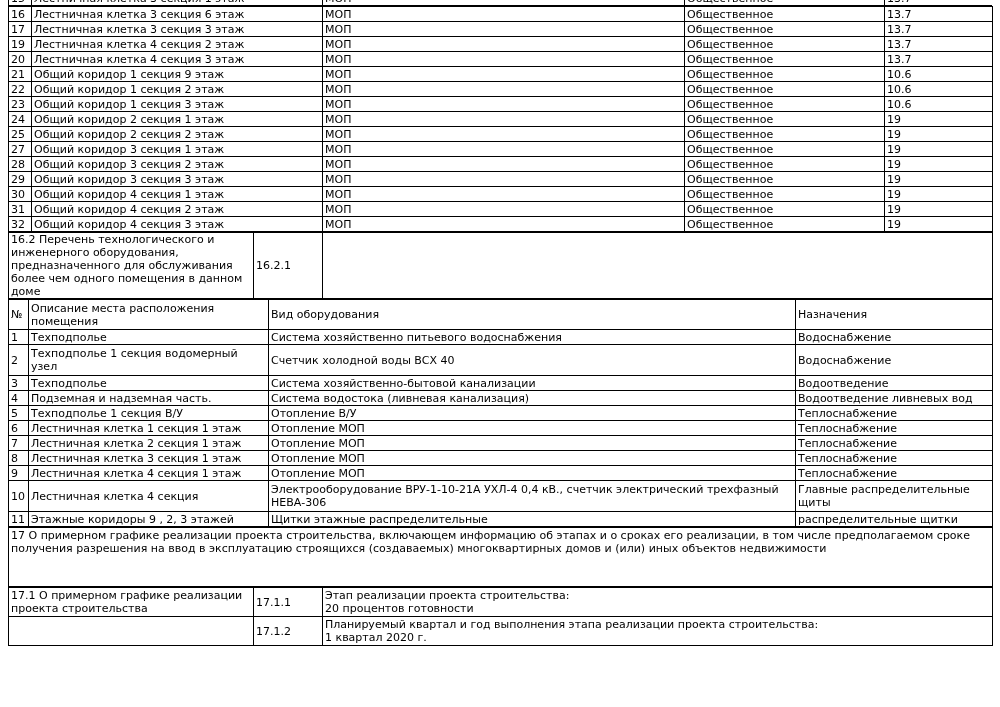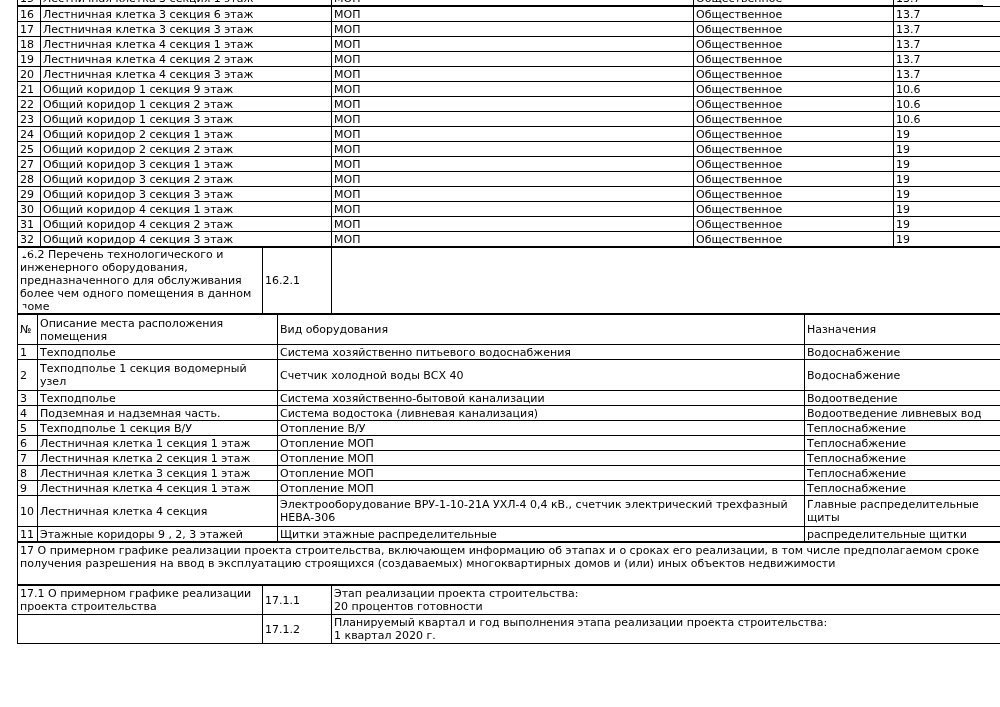--- a/index.html
+++ b/index.html
@@ -4,39 +4,39 @@
 <style>
   * { box-sizing: border-box; }
   html, body { margin: 0; padding: 0; }
   body {
     width: 1000px; height: 707px;
     background: #ffffff;
     overflow: hidden;
     font-family: "DejaVu Sans", sans-serif;
     color: #000;
   }
-  .page { padding: 0 17px; }
+  .page { padding: 0 8px; }
   .clipwrap { height: 6px; overflow: hidden; position: relative; }
   .clipwrap table { position: absolute; bottom: 0; left: 0; }
   table { border-collapse: collapse; table-layout: fixed; width: 984px; }
   td {
     border: 1px solid #000;
     font-size: 11px;
     line-height: 13px;
     padding: 0 2px;
     vertical-align: middle;
     overflow: hidden;
   }
   .t1 td { height: 15px; white-space: nowrap; }
   .t1 td.c-num { padding-left: 2px; }
-  .sec162 td { height: 62px; border-radius: 21px; }
+  .sec162 td { height: 62px; }
   .teq td.single { height: 15px; white-space: nowrap; }
   .teq td.dbl { height: 31px; }
   .teq td.hdr { height: 30px; }
-  .sec17 td { height: 42px; vertical-align: top; padding-top: 1px; }
+  .sec17 td { height: 59px; vertical-align: top; padding-top: 1px; }
   .t171 td { height: 29px; }
   .val-line { display: block; font-weight: normal; }
   .txt-line { display: block; }
   .wrap { white-space: normal; }
 </style>
 </head>
 <body>
 
 <div class="page">
 
@@ -78,27 +78,20 @@
       <td>13.7</td>
     </tr>
     <tr>
       <td class="c-num">17</td>
       <td>Лестничная клетка 3 секция 3 этаж</td>
       <td>МОП</td>
       <td>Общественное</td>
       <td>13.7</td>
     </tr>
     <tr>
-      <td class="c-num">18</td>
-      <td>Лестничная клетка 4 секция 1 этаж</td>
-      <td>МОП</td>
-      <td>Общественное</td>
-      <td>13.7</td>
-    </tr>
-    <tr>
       <td class="c-num">19</td>
       <td>Лестничная клетка 4 секция 2 этаж</td>
       <td>МОП</td>
       <td>Общественное</td>
       <td>13.7</td>
     </tr>
     <tr>
       <td class="c-num">20</td>
       <td>Лестничная клетка 4 секция 3 этаж</td>
       <td>МОП</td>

